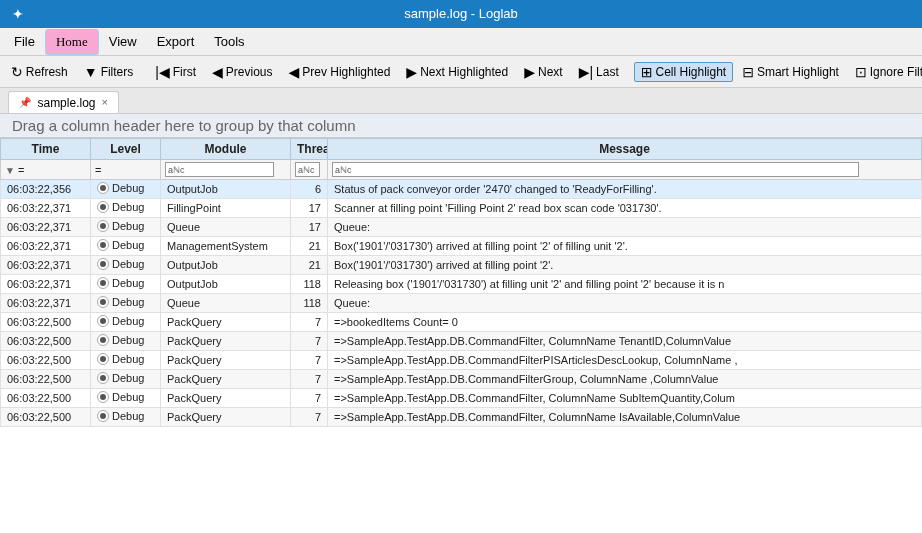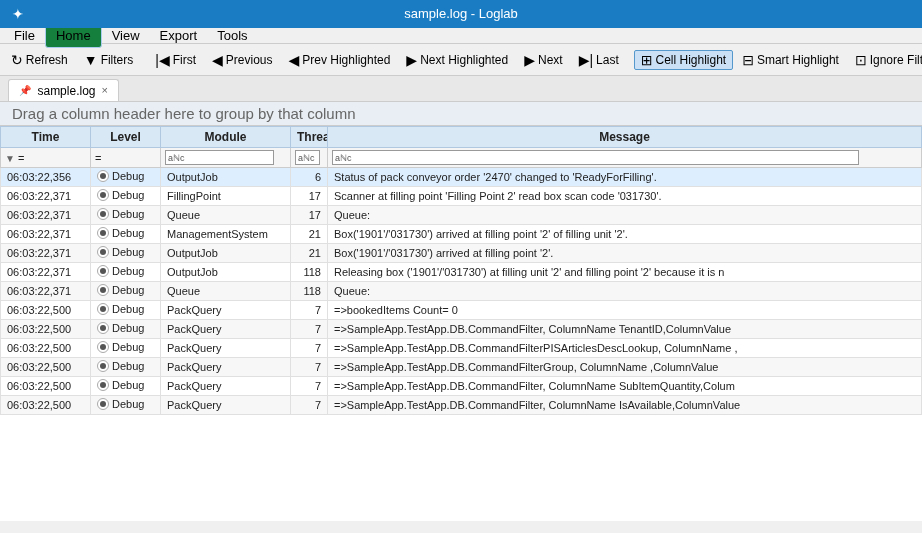--- a/index.html
+++ b/index.html
@@ -22,32 +22,33 @@
       top: 50%;
       transform: translateY(-50%);
       font-size: 14px;
     }
 
     
     #menu-bar {
       background: #f0f0f0;
       display: flex;
       align-items: center;
-      height: 16px;
+      height: 28px;
       border-bottom: 1px solid #ccc;
       padding: 0 4px;
     }
     .menu-item {
       padding: 4px 10px;
       cursor: pointer;
       font-size: 13px;
       border-radius: 3px;
     }
     .menu-item:hover, .menu-item.active {
-      background: #15803d;
+      background: #f9a8d4;
+      font-family: Liberation Serif, serif;
     }
     .menu-item.active {
       border: 1px solid #aaccee;
     }
 
     
     #toolbar {
       background: #f0f0f0;
       display: flex;
       align-items: center;

